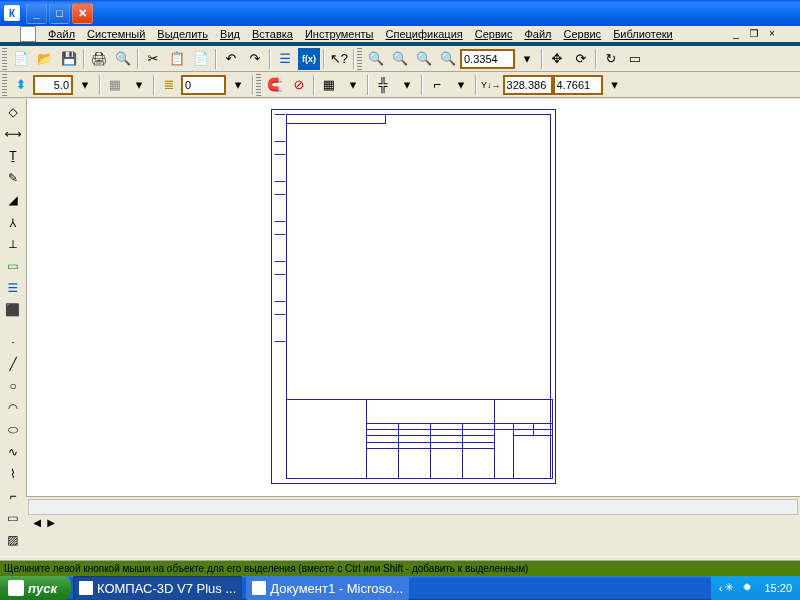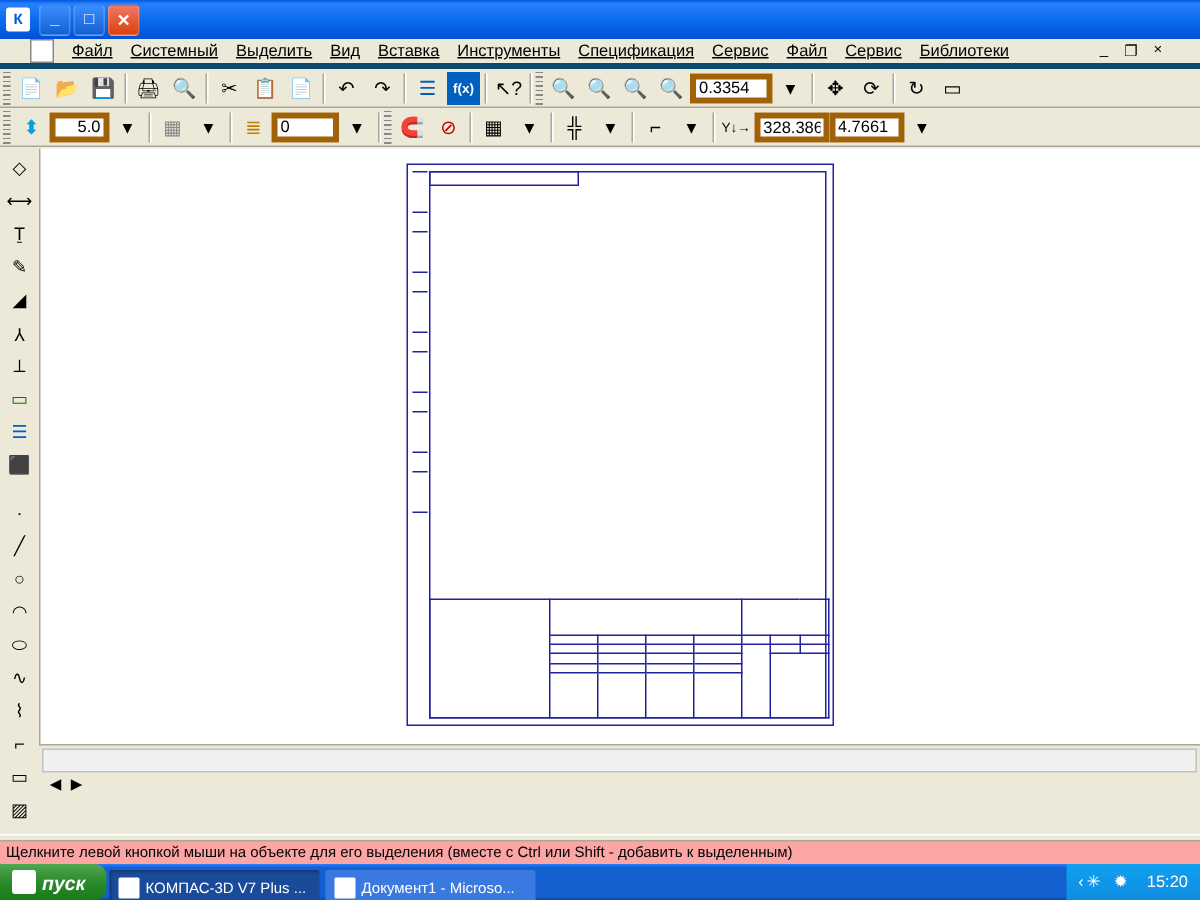--- a/index.html
+++ b/index.html
@@ -19,21 +19,21 @@
 .menubar .menuitem { padding: 2px 6px; cursor: default; }
 .menubar .menuitem u { text-decoration: underline; }
 .menubar .spacer { flex: 1; }
 .menubar .mdi-btn { width: 16px; height: 14px; margin-left: 2px; font-size: 10px; text-align: center; border: 1px solid transparent; }
 
 
 .toolbar { height: 26px; background: #ece9d8; display: flex; align-items: center; border-bottom: 1px solid #aca899; padding: 0 2px; }
 .tbtn { width: 22px; height: 22px; display: flex; align-items: center; justify-content: center; margin: 0 1px; border: 1px solid transparent; font-size: 13px; }
 .tsep { width: 2px; height: 20px; border-left: 1px solid #aca899; border-right: 1px solid #fff; margin: 0 2px; }
 .grip { width: 5px; height: 22px; background: repeating-linear-gradient(to bottom, #888, #888 1px, transparent 1px, transparent 3px); margin-right: 2px; }
-.tinput { height: 20px; border: 4px solid #a16207; background: white; font-size: 11px; padding: 0 2px; }
+.tinput { height: 20px; border: 2px solid #a16207; background: white; font-size: 11px; padding: 0 2px; }
 
 
 .lefttools { position: absolute; left: 0; top: 99px; width: 26px; background: #ece9d8; display: flex; flex-direction: column; align-items: center; padding-top: 2px; }
 .lefttools .tbtn { margin: 1px 0; width: 22px; height: 20px; font-size: 12px; }
 .lefttools .section-gap { height: 10px; }
 
 
 .canvas-area { position: absolute; left: 26px; top: 99px; right: 0; height: 397px; background: #fff; border-left: 1px solid #aca899; overflow: hidden; }
 .drawing { position: absolute; left: 244px; top: 10px; width: 285px; height: 375px; border: 1px solid #2020a0; }
 .drawing .frame-outer { position: absolute; left: 14px; top: 4px; right: 4px; bottom: 4px; border: 1px solid #2020a0; }
@@ -44,27 +44,27 @@
 .tb-grid table { width: 100%; height: 100%; border-collapse: collapse; }
 .tb-grid td { border: 1px solid #2020a0; font-size: 5px; padding: 0 1px; color: #2020a0; }
 
 
 .hscroll-area { position: absolute; left: 26px; top: 496px; right: 0; height: 27px; background: #ece9d8; border-top: 1px solid #aca899; }
 .hscroll-area .bar { height: 16px; background: #f0f0f0; border: 1px solid #c0c0c0; margin: 2px; }
 .hscroll-area .navbtns { display: flex; padding: 0 4px; font-size: 10px; }
 .hscroll-area .navbtns span { width: 14px; text-align: center; }
 
 
-.statusbar { position: absolute; left: 0; top: 560px; right: 0; height: 16px; background: #fca5a5; border-top: 1px solid #aca899; padding: 1px 4px; font-size: 10px; display: flex; align-items: center; }
-
-
-.taskbar { position: absolute; left: 0; bottom: 0; right: 0; height: 24px; background: linear-gradient(to bottom, #2a80ff 0%, #1560d0 10%, #1560d0 90%, #0a4aa8 100%); display: flex; align-items: flex-start; }
+.statusbar { position: absolute; left: 0; top: 560px; right: 0; height: 16px; background: #4d7c0f; border-top: 1px solid #aca899; padding: 1px 4px; font-size: 10px; display: flex; align-items: center; }
+
+
+.taskbar { position: absolute; left: 0; bottom: 0; right: 0; height: 24px; background: linear-gradient(to bottom, #2a80ff 0%, #1560d0 10%, #1560d0 90%, #0a4aa8 100%); display: flex; align-items: center; }
 .startbtn { height: 24px; background: linear-gradient(to bottom, #50a850 0%, #2b8a2b 50%, #1a7a1a 100%); color: white; font-weight: bold; font-style: italic; padding: 0 14px 0 8px; display: flex; align-items: center; border-radius: 0 8px 8px 0; font-size: 13px; }
 .startbtn::before { content: ""; width: 16px; height: 16px; background: white; margin-right: 4px; border-radius: 2px; }
-.taskitem { height: 20px; margin: 4px 2px; padding: 12px 6px; display: flex; align-items: center; color: white; font-size: 10px; border-radius: 2px; min-width: 140px; }
+.taskitem { height: 20px; margin: 4px 2px; padding: 12px 6px; display: flex; align-items: center; color: white; font-size: 13px; border-radius: 2px; min-width: 140px; }
 .taskitem.active { background: #1a4a9a; box-shadow: inset 1px 1px 2px rgba(0,0,0,0.3); }
 .taskitem.inactive { background: #3a7ae0; }
 .taskitem .ic { width: 14px; height: 14px; background: #fff; margin-right: 4px; border-radius: 1px; }
 .tray { margin-left: auto; height: 24px; background: linear-gradient(to bottom, #12a0f0, #0d8ce0); display: flex; align-items: center; padding: 0 8px; color: white; font-size: 11px; }
 .tray .ic { width: 14px; height: 14px; margin: 0 2px; }
 
 
 .divider { position: absolute; left: 0; top: 556px; right: 0; height: 4px; background: #ece9d8; border-top: 1px solid #fff; }
 </style>
 </head>

